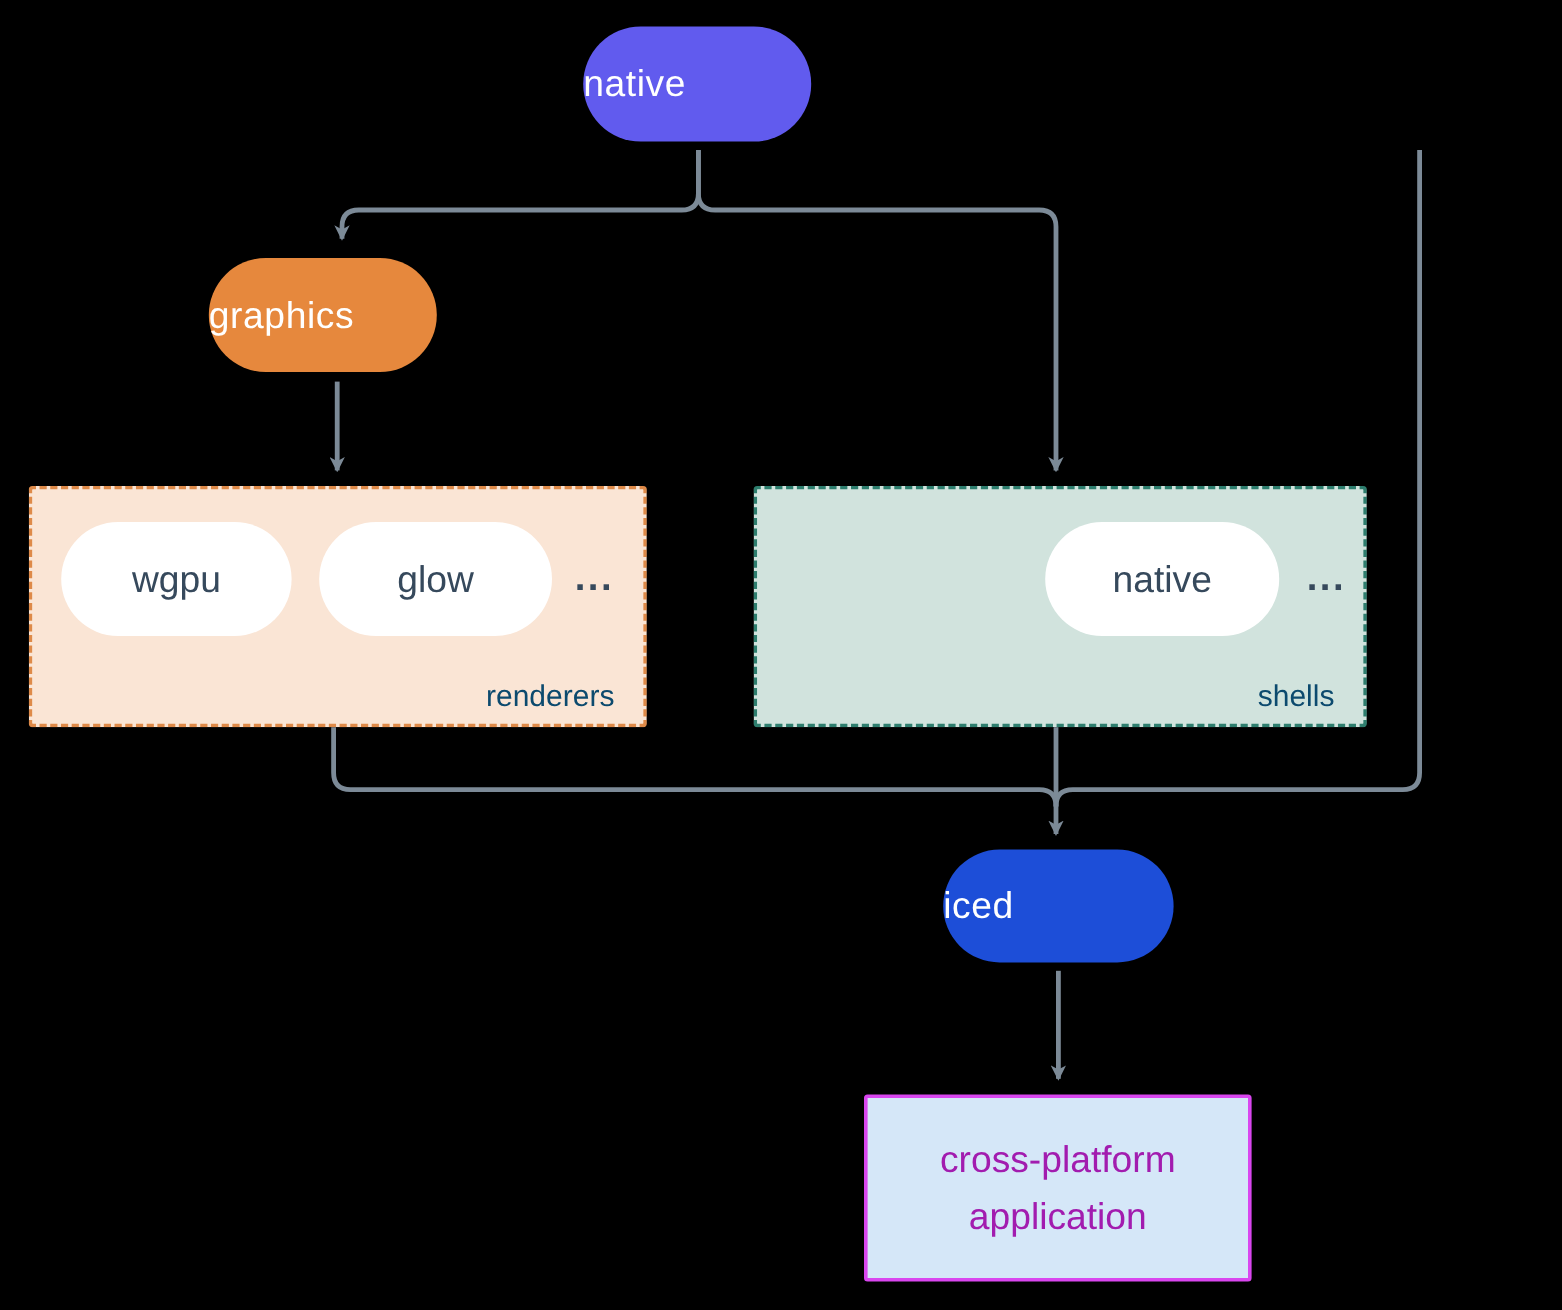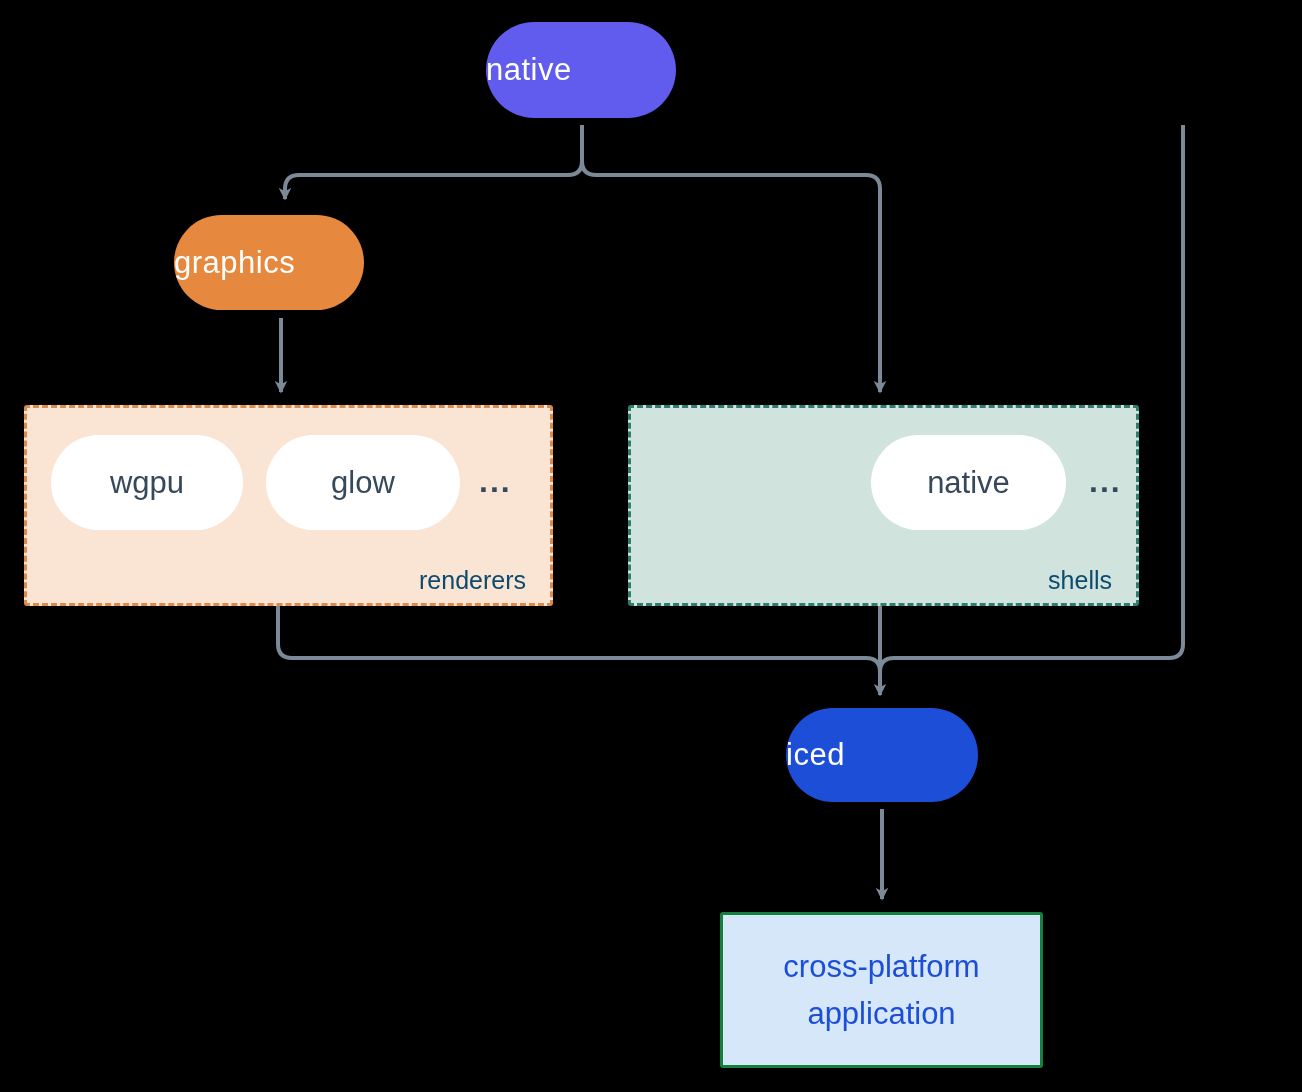--- a/index.html
+++ b/index.html
@@ -53,24 +53,24 @@
     position:absolute;
     right:24px;bottom:8px;
     color:#0c4a6e;
     font-size:25px;
   }
   .app-box{
     position:absolute;
     left:720px;top:912px;width:323px;height:156px;
     box-sizing:border-box;
     background:#d5e7f8;
-    border:3px solid #15803d;
+    border:3px solid #d946ef;
     border-radius:3px;
     display:flex;flex-direction:column;align-items:center;justify-content:center;
-    color:#1d4ed8;
+    color:#a21caf;
     font-size:31px;
     line-height:47px;
     text-align:center;
   }
 </style>
 </head>
 <body>
 
 <div class="canvas">
 
@@ -93,21 +93,21 @@
 
   <div class="pill pill-native" style="left:486px;top:22px;width:190px;height:96px;">
     <span>native</span>
   </div>
 
 
   <div class="pill pill-graphics" style="left:174px;top:215px;width:190px;height:95px;">
     <span>graphics</span>
   </div>
 
-  <div class="group group-renderers" style="left:24px;top:405px;width:509px;height:195px;padding-left:14px;">
+  <div class="group group-renderers" style="left:24px;top:405px;width:509px;height:195px;">
     <div class="inner-pill" style="left:24px;top:27px;width:192px;height:95px;">
       <span>wgpu</span>
     </div>
     <div class="inner-pill" style="left:239px;top:27px;width:194px;height:95px;text-align:right;">
       <span>glow</span>
     </div>
     <div class="ellipsis" style="left:452px;top:55px;">...</div>
     <div class="group-label">renderers</div>
   </div>
 

